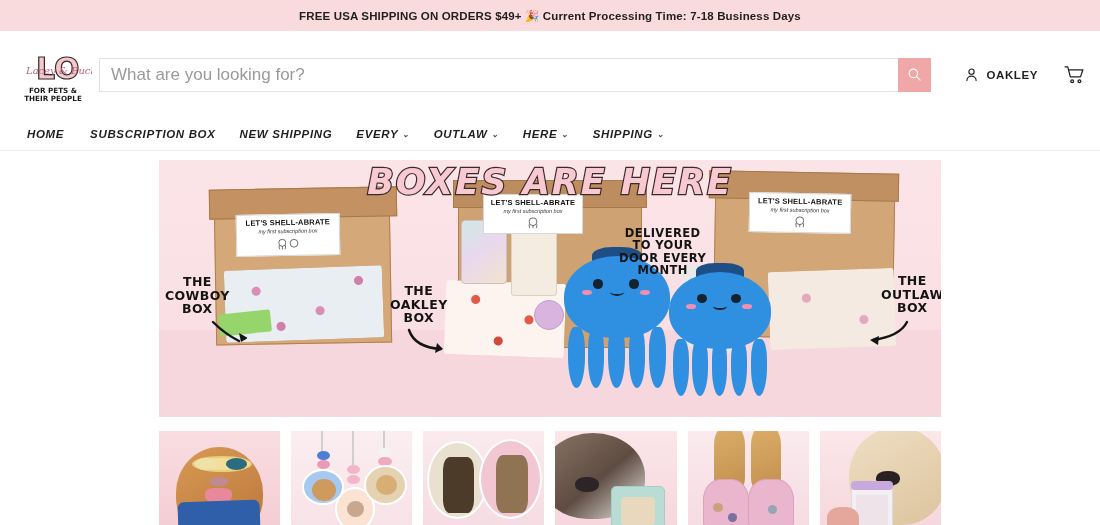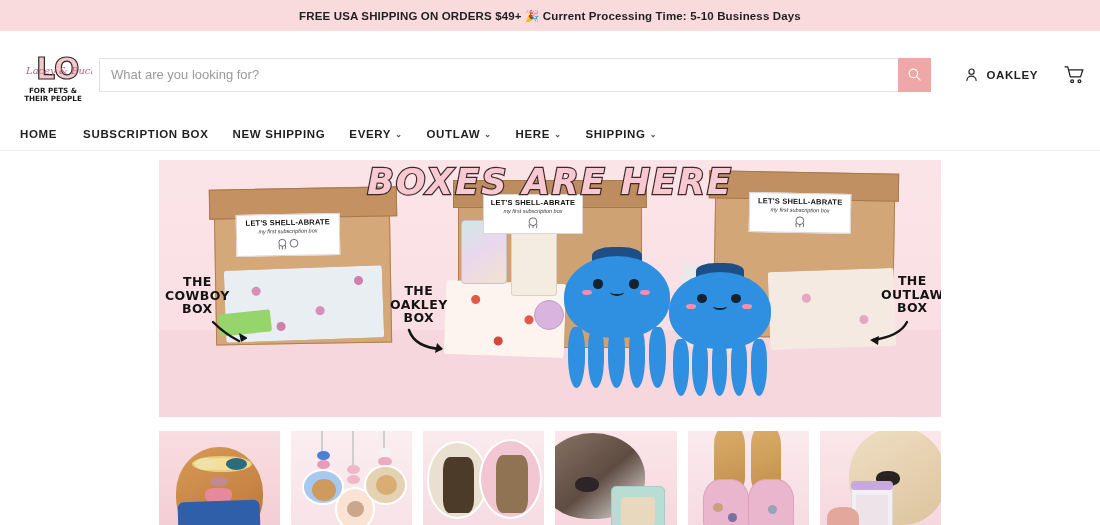--- a/index.html
+++ b/index.html
@@ -29,21 +29,21 @@
   }
   .logo { width: 78px; height: 60px; position: relative; flex: 0 0 auto; margin-left: 8px;}
   .logo svg { display: block; }
 
   .search-wrap {
     flex: 1 1 auto; display: flex; margin-left: 7px; max-width: 833px;
   }
   .search-input {
     flex: 1 1 auto; height: 34px;
     border: 1px solid #e2e2e2; border-right: none;
-    padding: 0 11px; font-size: 13px; color: #333;
+    padding: 0 11px; font-size: 17px; color: #333;
     outline: none; background: #fff;
     font-family: "Liberation Sans", sans-serif;
   }
   .search-input::placeholder { color: #9a9a9a; }
   .search-btn {
     width: 33px; height: 34px; border: none; cursor: pointer;
     background: #f0a7a7; display: flex; align-items: center; justify-content: center;
   }
   .search-btn svg { display:block; }
 
@@ -55,21 +55,22 @@
     text-decoration: none; color: #1f1f1f; cursor: pointer;
   }
   .login-label { font-size: 11.5px; font-weight: 700; letter-spacing: .6px; }
   .cart-btn { cursor: pointer; display:flex; align-items:center; }
 
   
   .nav {
     height: 33px; background: #fff;
     border-bottom: 1px solid #ededed;
     display: flex; align-items: center;
-    padding: 0 0 0 20px;
+    padding: 0 0 0 27px;
+    font-style: italic;
   }
   .nav-item {
     display: flex; align-items: center; gap: 4px;
     font-size: 11.5px; font-weight: 600; letter-spacing: .65px;
     color: #1f1f1f; cursor: pointer; padding: 0 14px 0 0; margin-right: 10px;
     white-space: nowrap;
   }
   .nav-item:first-child { margin-right: 12px; }
   .caret { font-size: 8px; line-height: 1; position: relative; top: 1px; color:#444; }
 
@@ -175,21 +176,21 @@
   .thumb-scene { position:absolute; inset:0; }
 
   
   .dogface { position:absolute; border-radius:50% 50% 45% 45%; }
   .sh { position:absolute; }
 </style>
 </head>
 <body>
 
 <div class="announce">
-  <span class="announce-text">FREE USA SHIPPING ON ORDERS $49+ 🎉 Current Processing Time: 5-10 Business Days</span>
+  <span class="announce-text">FREE USA SHIPPING ON ORDERS $49+ 🎉 Current Processing Time: 7-18 Business Days</span>
 </div>
 
 <div class="header">
 
   <div class="logo">
     <svg width="78" height="60" viewBox="0 0 78 60" aria-hidden="true">
       <g>
         <text x="22" y="34" font-family="DejaVu Sans, sans-serif" font-size="30" font-weight="700" fill="#f6c7cd" stroke="#2b2b2b" stroke-width="1.2">L</text>
         <text x="40" y="34" font-family="DejaVu Sans, sans-serif" font-size="30" font-weight="700" fill="#f6c7cd" stroke="#2b2b2b" stroke-width="1.2">O</text>
       </g>
@@ -354,20 +355,24 @@
     </svg>
 
     <div class="callout c-oakley" style="white-space:pre-line;">THE
 OAKLEY
 BOX</div>
     <svg class="arrow" style="left:248px; top:166px;" width="42" height="30" viewBox="0 0 42 30">
       <path d="M2 4c4 12 16 18 32 19" stroke="#141414" stroke-width="2.4" fill="none" stroke-linecap="round"></path>
       <path d="M30 17l6 6-8 4z" fill="#141414"></path>
     </svg>
 
+    <div class="callout c-deliver" style="white-space:pre-line;">DELIVERED
+TO YOUR
+DOOR EVERY
+MONTH</div>
 
     <div class="callout c-outlaw" style="white-space:pre-line;">THE
 OUTLAW
 BOX</div>
     <svg class="arrow" style="left:706px; top:158px;" width="44" height="30" viewBox="0 0 44 30">
       <path d="M42 4c-6 12-20 16-34 18" stroke="#141414" stroke-width="2.4" fill="none" stroke-linecap="round"></path>
       <path d="M14 18l-9 4 8 5z" fill="#141414"></path>
     </svg>
   </div>
 

